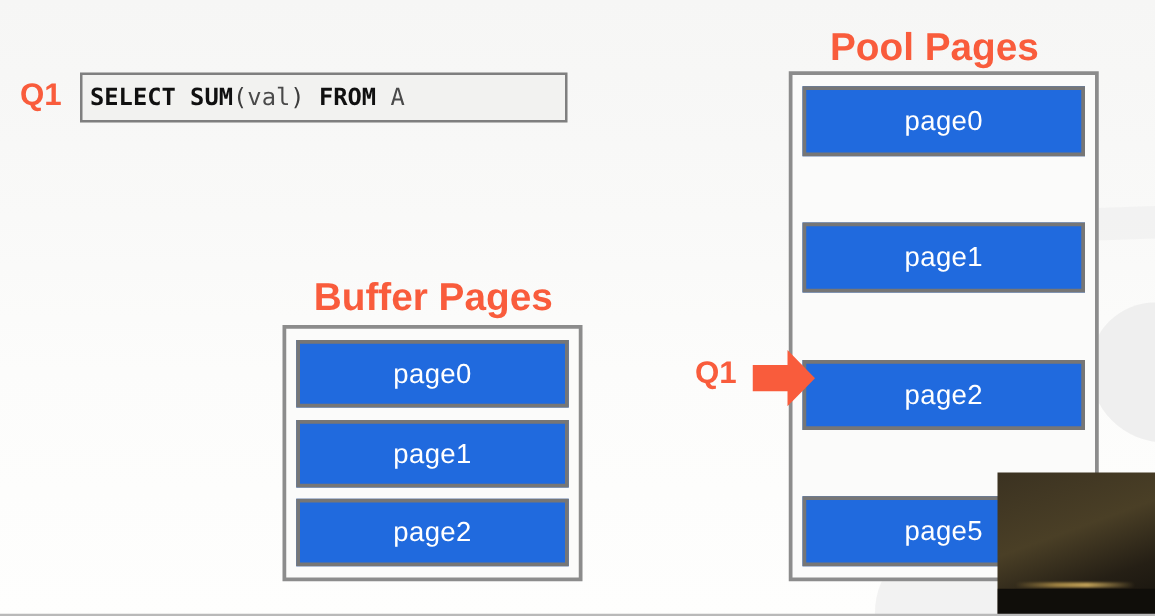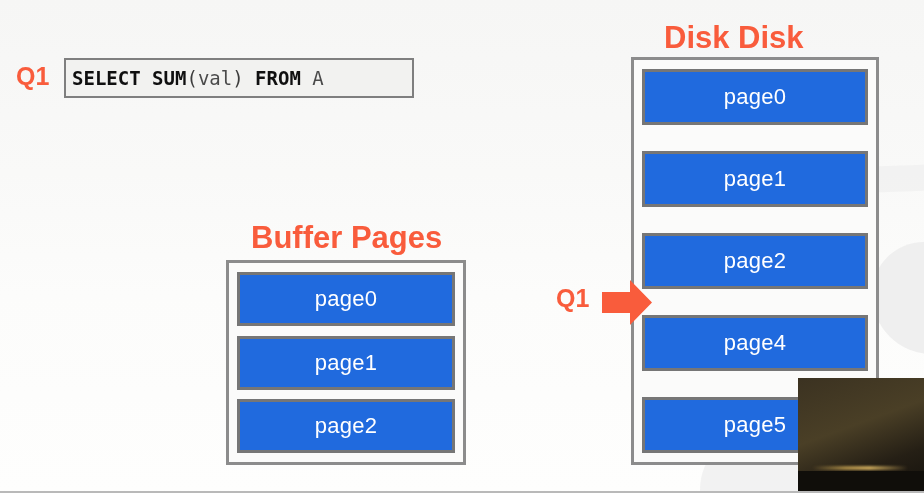--- a/index.html
+++ b/index.html
@@ -53,21 +53,21 @@
     font-weight: bold;
     font-size: 25px;
     letter-spacing: 0px;
     line-height: 1;
   }
   #q1-left-label { left: 16px; top: 64px; }
 
   #sql-box {
     position: absolute;
     left: 64px; top: 58px;
-    width: 350px; height: 40px;
+    width: 390px; height: 40px;
     box-sizing: border-box;
     background: #f2f2f0;
     border: 2px solid #7f7f7f;
     display: flex;
     align-items: center;
     padding-left: 6px;
   }
   #sql-text {
     font-family: "DejaVu Sans Mono", monospace;
     font-size: 19px;
@@ -191,27 +191,26 @@
   </div>
 
   <div class="section-title" id="buffer-pool-title">Buffer Pages</div>
 
   <div class="container-box" id="buffer-pool-container">
       <div class="page-box">page0</div>
       <div class="page-box">page1</div>
       <div class="page-box">page2</div>
     </div>
 
-  <div class="section-title" id="disk-pages-title">Disk Disk</div>
+  <div class="section-title" id="disk-pages-title">Pool Pages</div>
 
   <div class="container-box" id="disk-pages-container">
       <div class="page-box">page0</div>
       <div class="page-box">page1</div>
       <div class="page-box">page2</div>
-      <div class="page-box">page4</div>
       <div class="page-box">page5</div>
     </div>
 
   <div id="q1-arrow-group">
     <div id="q1-arrow-label">Q1</div>
     <svg id="q1-arrow-icon" width="50" height="45" viewBox="0 0 50 45">
       <polygon points="0,12 28,12 28,0 50,22.5 28,45 28,33 0,33" fill="#f95c3c"></polygon>
     </svg>
   </div>
 

